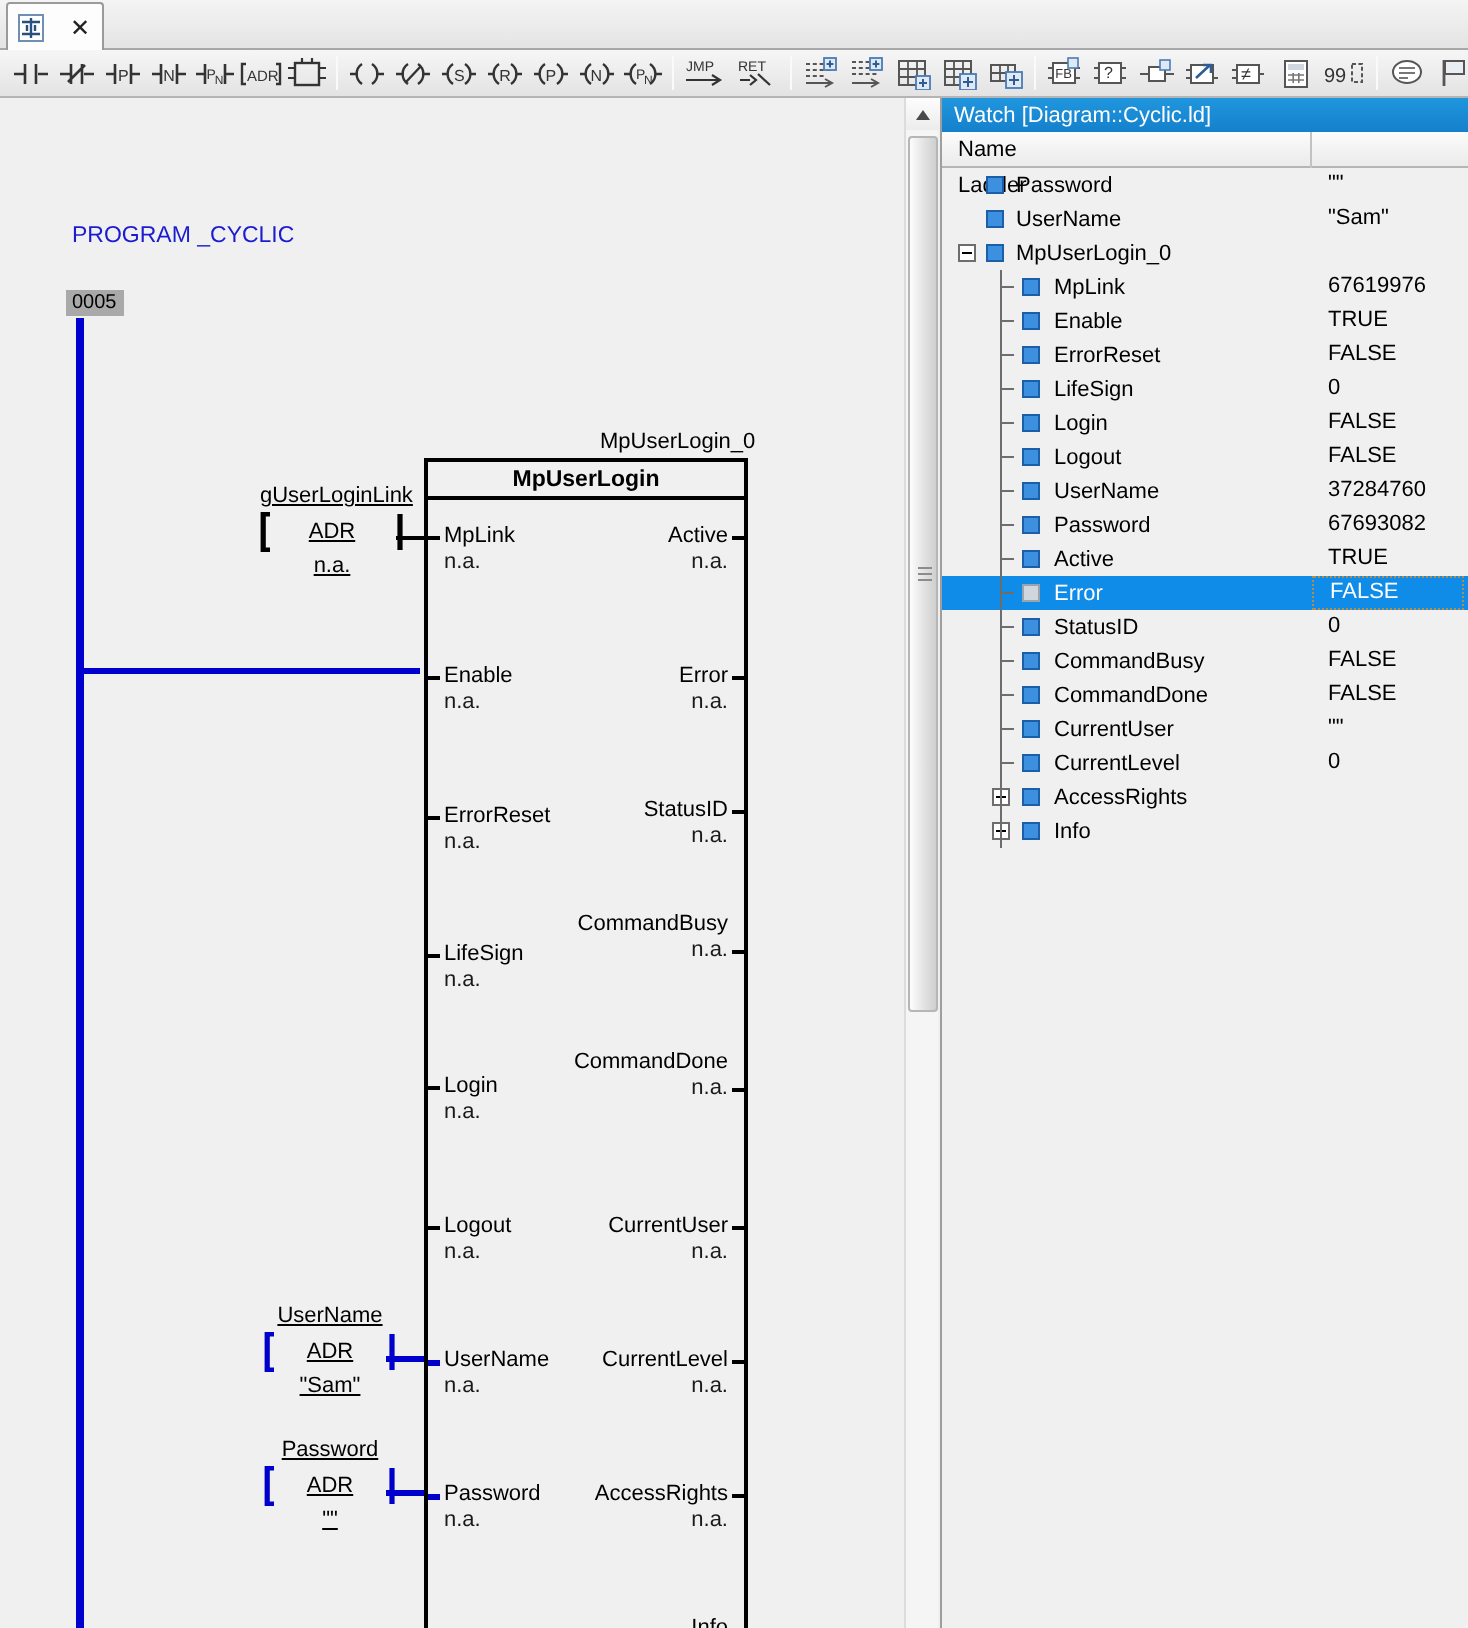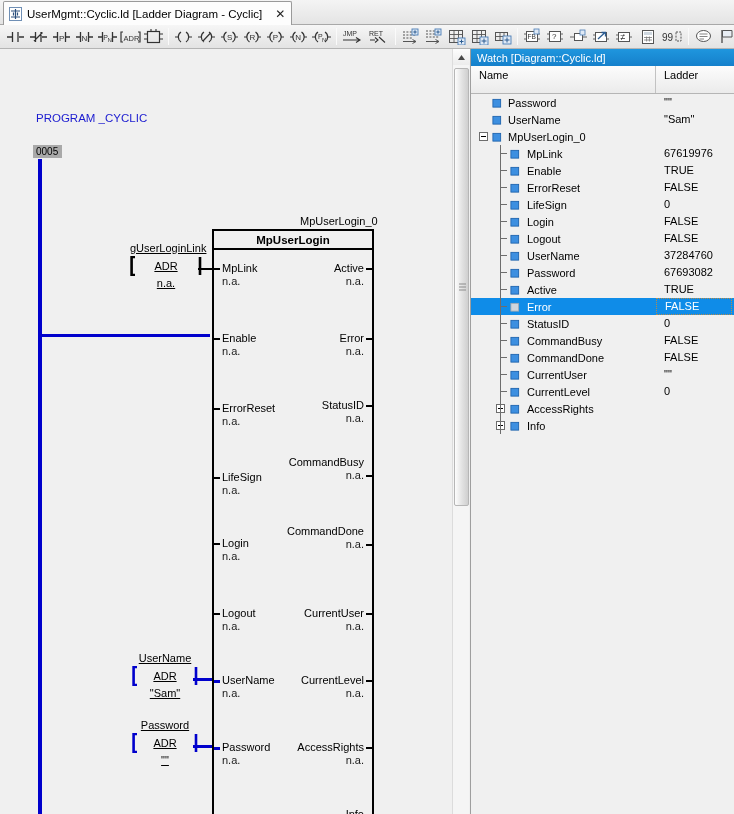--- a/index.html
+++ b/index.html
@@ -138,23 +138,24 @@
     position:absolute; left:470px; top:49px; width:264px; height:765px;
     background:#f0f0f0; border-left:1px solid #9e9e9e;
   }
   .watch-title {
     height:17px; background:#1a8ad4; color:#fff;
     display:flex; align-items:center; padding-left:6px;
     font-size:11px;
     background:linear-gradient(to bottom,#1f96de,#1580cb);
   }
   .watch-head {
-    height:28px; display:flex;
+    height:18px; display:flex;
     background:linear-gradient(to bottom,#fcfcfc,#ebebeb);
     border-bottom:1px solid #b5b5b5;
+    flex-direction:column;
   }
   .wh-name { width:185px; padding-left:8px; line-height:18px; font-size:11px;
              border-right:1px solid #c2c2c2; color:#000;}
   .wh-val  { flex:1; padding-left:8px; line-height:18px; font-size:11px; color:#000;}
   .watch-body { position:relative; }
   .wrow { height:17px; display:flex; align-items:center; position:relative; }
   .wrow.sel { background:#0f8ce8; color:#fff; }
   .wrow .nmcell { width:185px; position:relative; height:17px; display:flex; align-items:center; }
   .wrow .valcell { flex:1; padding-left:8px; font-size:11px; height:17px; line-height:17px;
                    white-space:nowrap; overflow:hidden;}
@@ -179,21 +180,20 @@
 
 <div class="tabbar">
   <div class="tab">
     <span class="doc-icon">
       <svg width="13" height="14" viewBox="0 0 13 14">
         <rect x="0.5" y="0.5" width="12" height="13" fill="#fff" stroke="#6f8fb5"></rect>
         <path d="M2 4 H11 M6.5 2 V12 M2 10 H11" stroke="#2b4f7d" stroke-width="1.2" fill="none"></path>
         <path d="M4.5 5.5 V8.5 M8.5 5.5 V8.5" stroke="#2b4f7d" stroke-width="1.2"></path>
       </svg>
     </span>
-    <span class="tab-title">UserMgmt::Cyclic.ld [Ladder Diagram - Cyclic]</span>
     <span class="tab-close">✕</span>
   </div>
 </div>
 
 <div class="toolbar">
 
   <div class="tb-btn">
     <svg width="19" height="16">
         <path d="M1 8 H6 M13 8 H18 M6.5 3 V13 M12 3 V13" stroke="#333" stroke-width="1.3" fill="none"></path>
       </svg>

